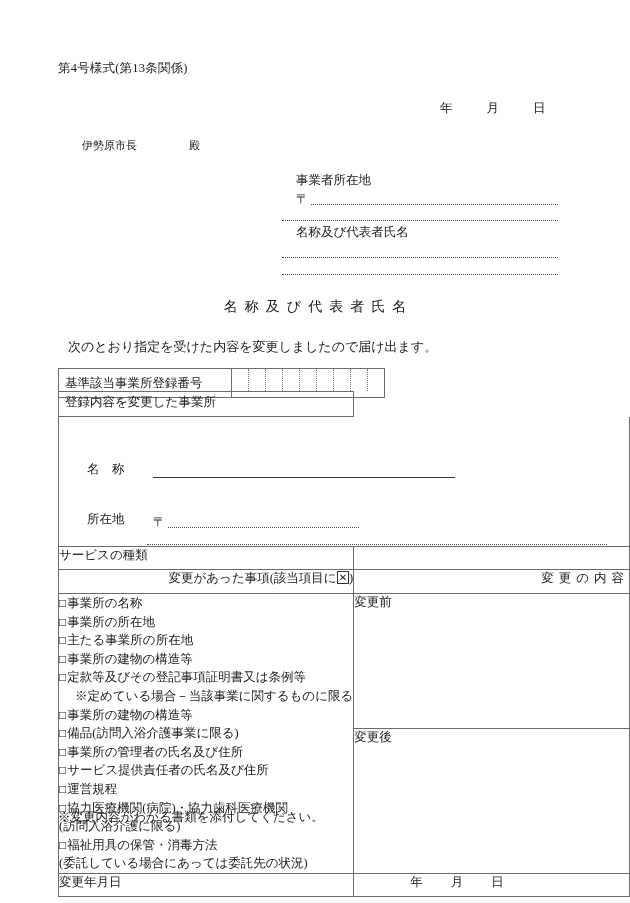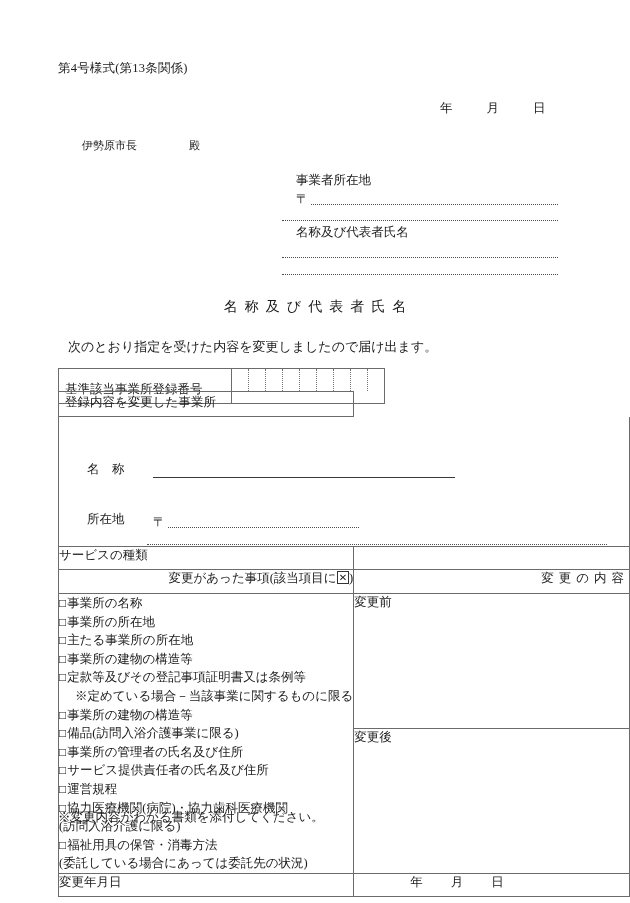--- a/index.html
+++ b/index.html
@@ -123,21 +123,21 @@
     border: 1px solid #6b6b6b;
     padding: 0;
     vertical-align: top;
   }
 
   
   #reg-table { left: 58px; top: 368px; }
   #reg-table td.lbl-cell {
     width: 166px;
     height: 22px;
-    padding: 12px 0 0 6px;
+    padding: 6px 0 0 6px;
     white-space: nowrap;
   }
   .numgrid {
     display: flex;
     width: 152px;
     height: 22px;
   }
   .numgrid .cell {
     flex: 1 1 0;
     border-right: 1px dotted #777;

